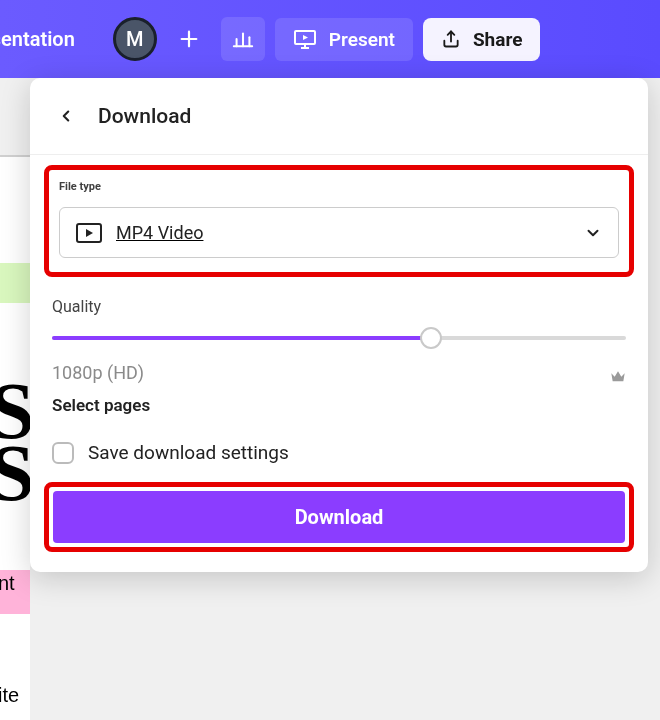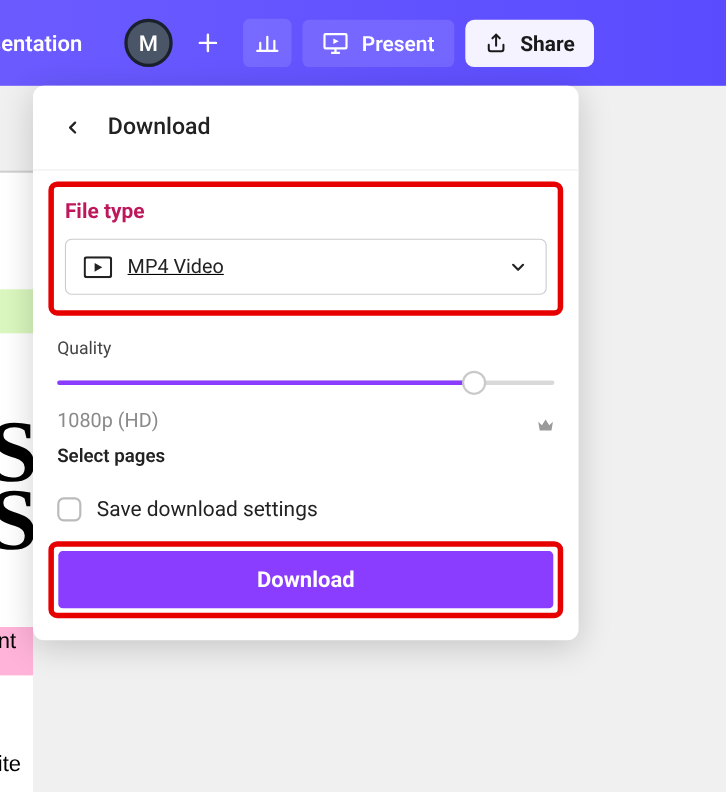--- a/index.html
+++ b/index.html
@@ -15,27 +15,27 @@
   .present-btn { background: rgba(255,255,255,0.12); color: #fff; border: none; border-radius: 6px; padding: 10px 18px; display: flex; align-items: center; gap: 12px; font-size: 19px; font-weight: 600; cursor: pointer; }
   .share-btn { background: #f5f3ff; color: #1a1a1a; border: none; border-radius: 8px; padding: 10px 18px; display: flex; align-items: center; gap: 12px; font-size: 19px; font-weight: 700; cursor: pointer; text-align: center; }
 
   svg { display: block; }
 
   
   .bg-strip { position: absolute; left: 0; top: 155px; width: 30px; height: 565px; background: #fff; border-top: 2px solid #d0d0d0; }
   .bg-text { position: absolute; font-family: Georgia, serif; font-weight: 900; color: #000; }
 
   
-  .panel { position: absolute; left: 30px; top: 78px; width: 496px; background: #fff; border-radius: 10px; box-shadow: 0 6px 30px rgba(0,0,0,0.18); padding-bottom: 20px; }
+  .panel { position: absolute; left: 30px; top: 78px; width: 618px; background: #fff; border-radius: 10px; box-shadow: 0 6px 30px rgba(0,0,0,0.18); padding-bottom: 20px; }
   .panel-header { display: flex; align-items: center; gap: 18px; padding: 24px 22px 24px 22px; border-bottom: 1px solid #eee; }
   .back-btn { width: 28px; height: 28px; display:flex; align-items:center; justify-content:center; cursor:pointer; }
   .panel-title { font-size: 21px; font-weight: 500; color: #222; }
 
   .file-type-hl { border: 5px solid #e60000; border-radius: 8px; margin: 10px 14px 14px 14px; padding: 10px 10px 14px 10px; }
-  .file-type-label { font-size: 19px; font-weight: 700; color: #be185d; margin-bottom: 14px; }
+  .file-type-label { font-size: 11px; font-weight: 700; color: #404040; margin-bottom: 14px; }
   .select-box { border: 1px solid #ccc; border-radius: 6px; padding: 14px 16px; display: flex; align-items: center; gap: 14px; cursor: pointer; background:#fff;text-decoration:underline; }
   .select-box .spacer { flex: 1; }
   .chev { width: 18px; height: 18px; }
 
   .quality-label { font-size: 16px; color: #444; padding: 6px 22px 10px 22px; }
   .slider-wrap { padding: 0 22px; position: relative; height: 24px; }
   .track { position: absolute; top: 10px; left: 22px; right: 22px; height: 4px; background: #d9d9d9; border-radius: 2px; }
   .track-fill { position: absolute; top: 10px; left: 22px; height: 4px; background: #8b3dff; border-radius: 2px; }
   .thumb { position: absolute; top: 1px; width: 22px; height: 22px; background: #fff; border: 2px solid #c9c9c9; border-radius: 50%; transform: translateX(-50%); cursor: grab; }
   .quality-val { padding: 12px 22px 2px 22px; display:flex; align-items:flex-end; }

